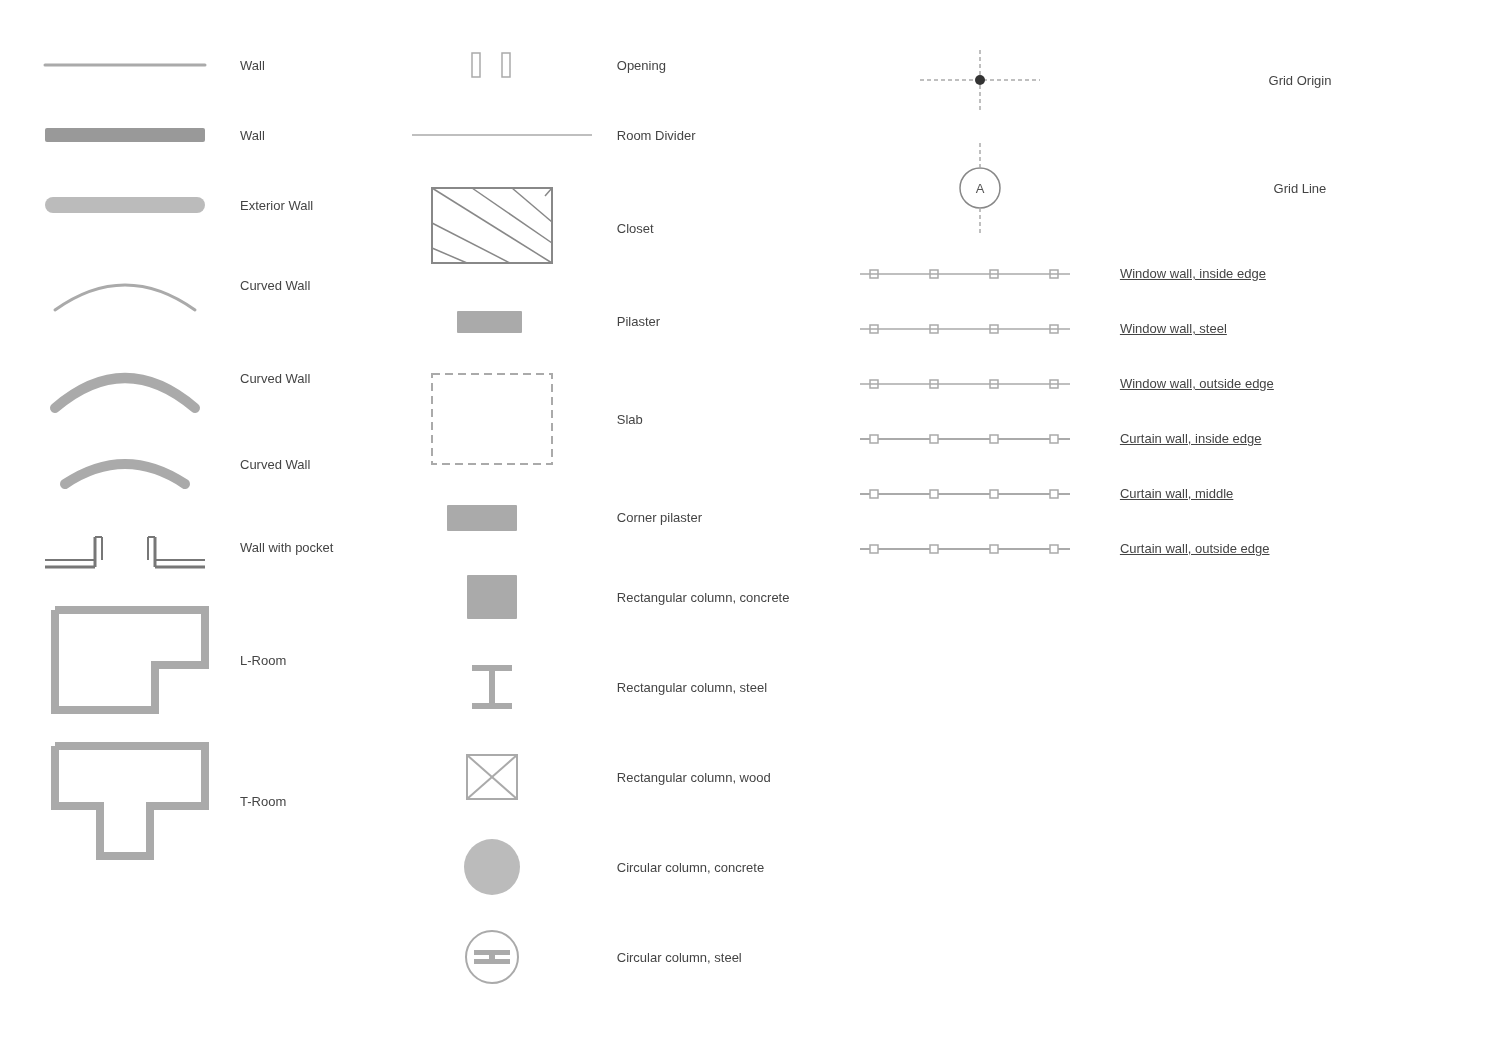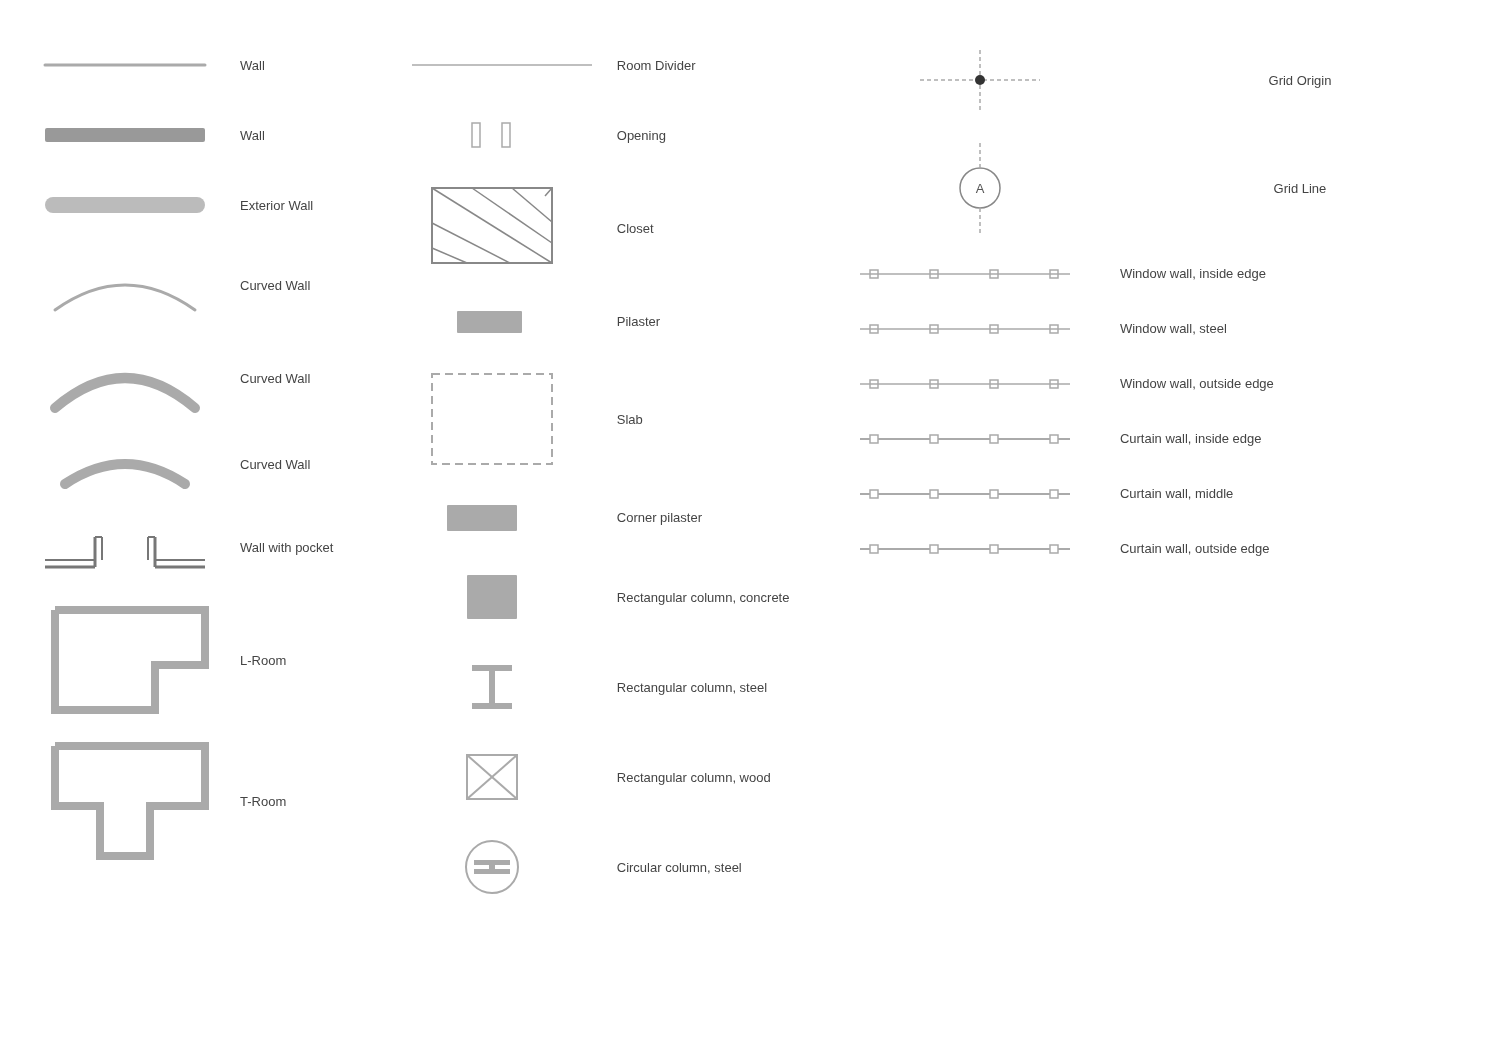--- a/index.html
+++ b/index.html
@@ -59,20 +59,21 @@
       width: 200px;
       display: flex;
       align-items: center;
       justify-content: flex-start;
       flex-shrink: 0;
     }
     .ww-label {
       font-size: 13px;
       color: #444;
       margin-left: 10px;
+      text-decoration: underline;
     }
   </style>
 </head>
 <body>
 
 <div class="page">
 
   <div class="col1">
 
     <div class="symbol-row">
@@ -171,34 +172,34 @@
       <span class="symbol-label">T-Room</span>
     </div>
 
   </div>
 
   <div class="col2">
 
     <div class="symbol-row">
       <div class="symbol-area">
         <svg width="200" height="40">
-          <line x1="10" y1="20" x2="190" y2="20" stroke="#aaa" stroke-width="1.5"></line>
-        </svg>
-      </div>
-      <span class="symbol-label">Room Divider</span>
-    </div>
-
-    <div class="symbol-row">
-      <div class="symbol-area">
-        <svg width="200" height="40">
           <rect x="70" y="8" width="8" height="24" stroke="#aaa" stroke-width="1.5" fill="none"></rect>
           <rect x="100" y="8" width="8" height="24" stroke="#aaa" stroke-width="1.5" fill="none"></rect>
         </svg>
       </div>
       <span class="symbol-label">Opening</span>
+    </div>
+
+    <div class="symbol-row">
+      <div class="symbol-area">
+        <svg width="200" height="40">
+          <line x1="10" y1="20" x2="190" y2="20" stroke="#aaa" stroke-width="1.5"></line>
+        </svg>
+      </div>
+      <span class="symbol-label">Room Divider</span>
     </div>
 
     <div class="symbol-row taller">
       <div class="symbol-area">
         <svg width="200" height="100">
           <rect x="30" y="10" width="120" height="75" stroke="#888" stroke-width="2" fill="none"></rect>
 
           <line x1="30" y1="10" x2="150" y2="85" stroke="#888" stroke-width="1.5"></line>
           <line x1="70" y1="10" x2="150" y2="65" stroke="#888" stroke-width="1.5"></line>
           <line x1="110" y1="10" x2="150" y2="44" stroke="#888" stroke-width="1.5"></line>
@@ -262,20 +263,28 @@
       <div class="symbol-area">
         <svg width="200" height="60">
           <rect x="65" y="8" width="50" height="44" fill="none" stroke="#aaa" stroke-width="2"></rect>
           <line x1="65" y1="8" x2="115" y2="52" stroke="#aaa" stroke-width="2"></line>
           <line x1="115" y1="8" x2="65" y2="52" stroke="#aaa" stroke-width="2"></line>
         </svg>
       </div>
       <span class="symbol-label">Rectangular column, wood</span>
     </div>
 
+    <div class="symbol-row tall">
+      <div class="symbol-area">
+        <svg width="200" height="70">
+          <circle cx="90" cy="35" r="28" fill="#bbb"></circle>
+        </svg>
+      </div>
+      <span class="symbol-label">Circular column, concrete</span>
+    </div>
 
     <div class="symbol-row tall">
       <div class="symbol-area">
         <svg width="200" height="70">
           <circle cx="90" cy="35" r="26" fill="none" stroke="#aaa" stroke-width="2"></circle>
 
           <rect x="72" y="28" width="36" height="5" fill="#aaa"></rect>
           <rect x="72" y="37" width="36" height="5" fill="#aaa"></rect>
           <rect x="87" y="33" width="6" height="4" fill="#aaa"></rect>
         </svg>

